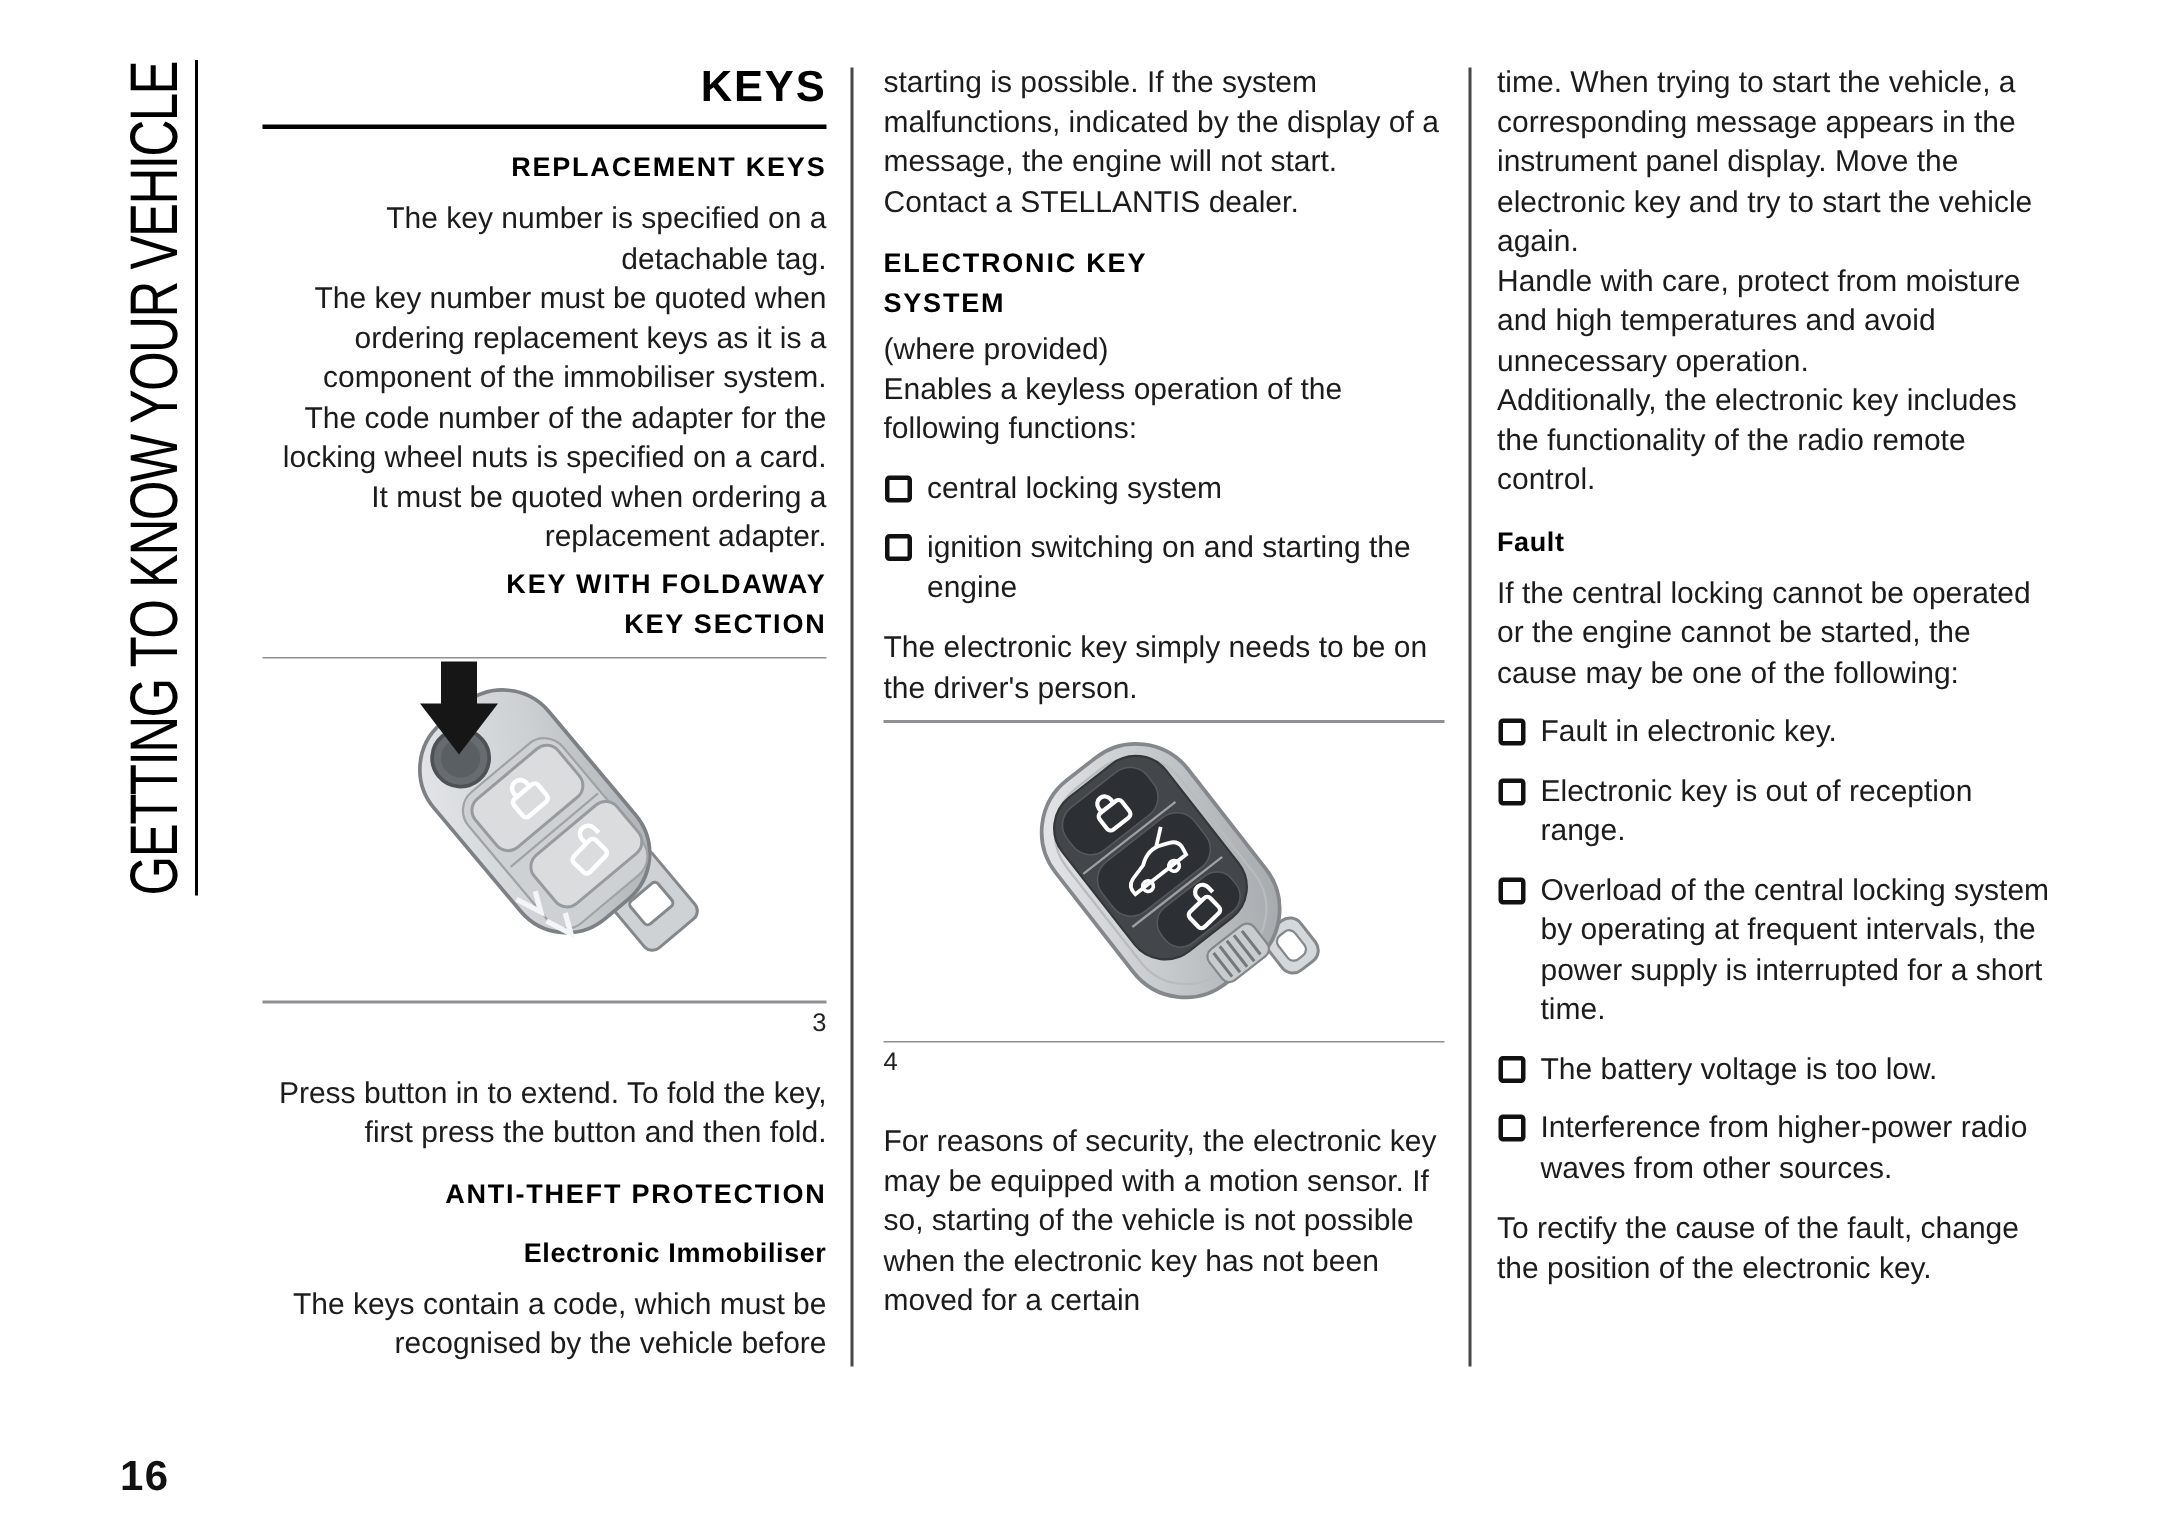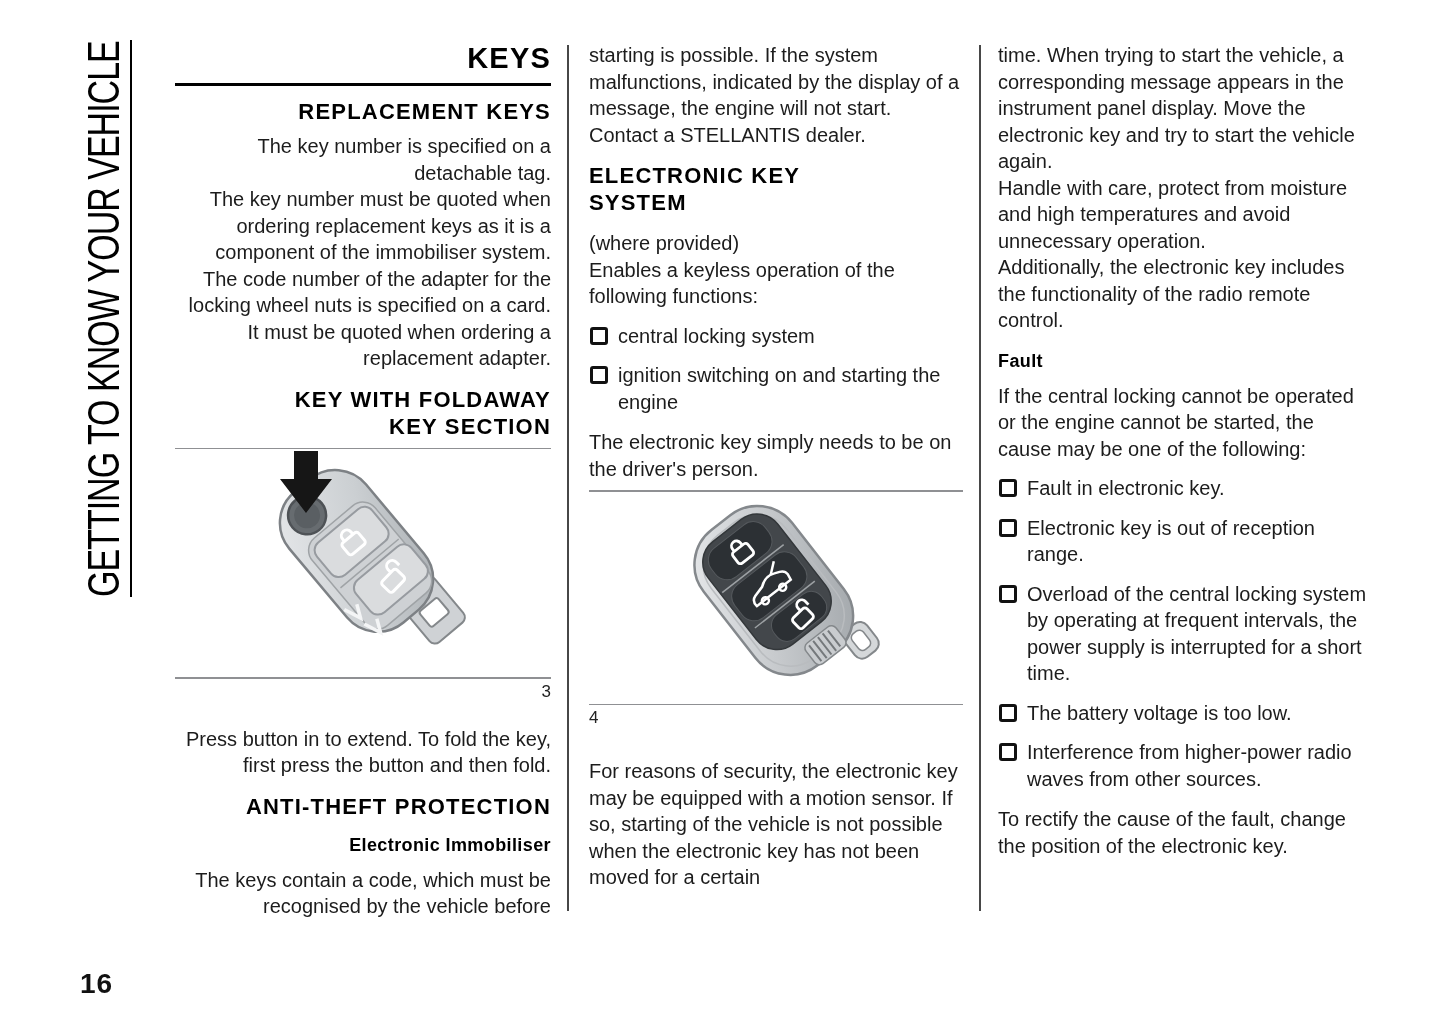--- a/index.html
+++ b/index.html
@@ -30,25 +30,25 @@
   .col{position:absolute;top:42px;}
   .col1{left:175px;width:376px;text-align:right;}
   .col2{left:589px;width:374px;}
   .col3{left:998px;width:373px;}
   .divider{position:absolute;top:45px;height:866px;width:2px;background:#474747;}
   .d1{left:567px;}
   .d2{left:979px;}
 
   .h1{font-size:29px;font-weight:bold;color:#000;letter-spacing:1.2px;line-height:32px;}
   .title-rule{height:3px;background:#000;margin-top:9px;}
-  .h2caps{font-size:22px;font-weight:bold;color:#000;letter-spacing:1.2px;line-height:27px;}
+  .h2caps{font-size:18px;font-weight:bold;color:#000;letter-spacing:1.2px;line-height:27px;}
   .h2mix{font-size:18px;font-weight:bold;color:#000;letter-spacing:0.4px;line-height:27px;}
 
   .body-text{font-size:20px;line-height:26.5px;color:#1c1c1c;}
-  .mt8{margin-top:8px;}  .mt10{margin-top:14px;} .mt12{margin-top:12px;}
+  .mt8{margin-top:8px;}  .mt10{margin-top:4px;} .mt12{margin-top:12px;}
   .mt14{margin-top:14px;} .mt24{margin-top:24px;}
   .mt30{margin-top:30px;}
 
   
   .figure{margin-top:8px;}
   .fig-rule{height:2px;background:#8f9093;}
   .fig-rule.thin{height:1.5px;}
   .fig-art{position:relative;}
   .fig-art svg{display:block;}
   .fig-num{font-size:17px;color:#222;margin-top:3px;line-height:20px;}

